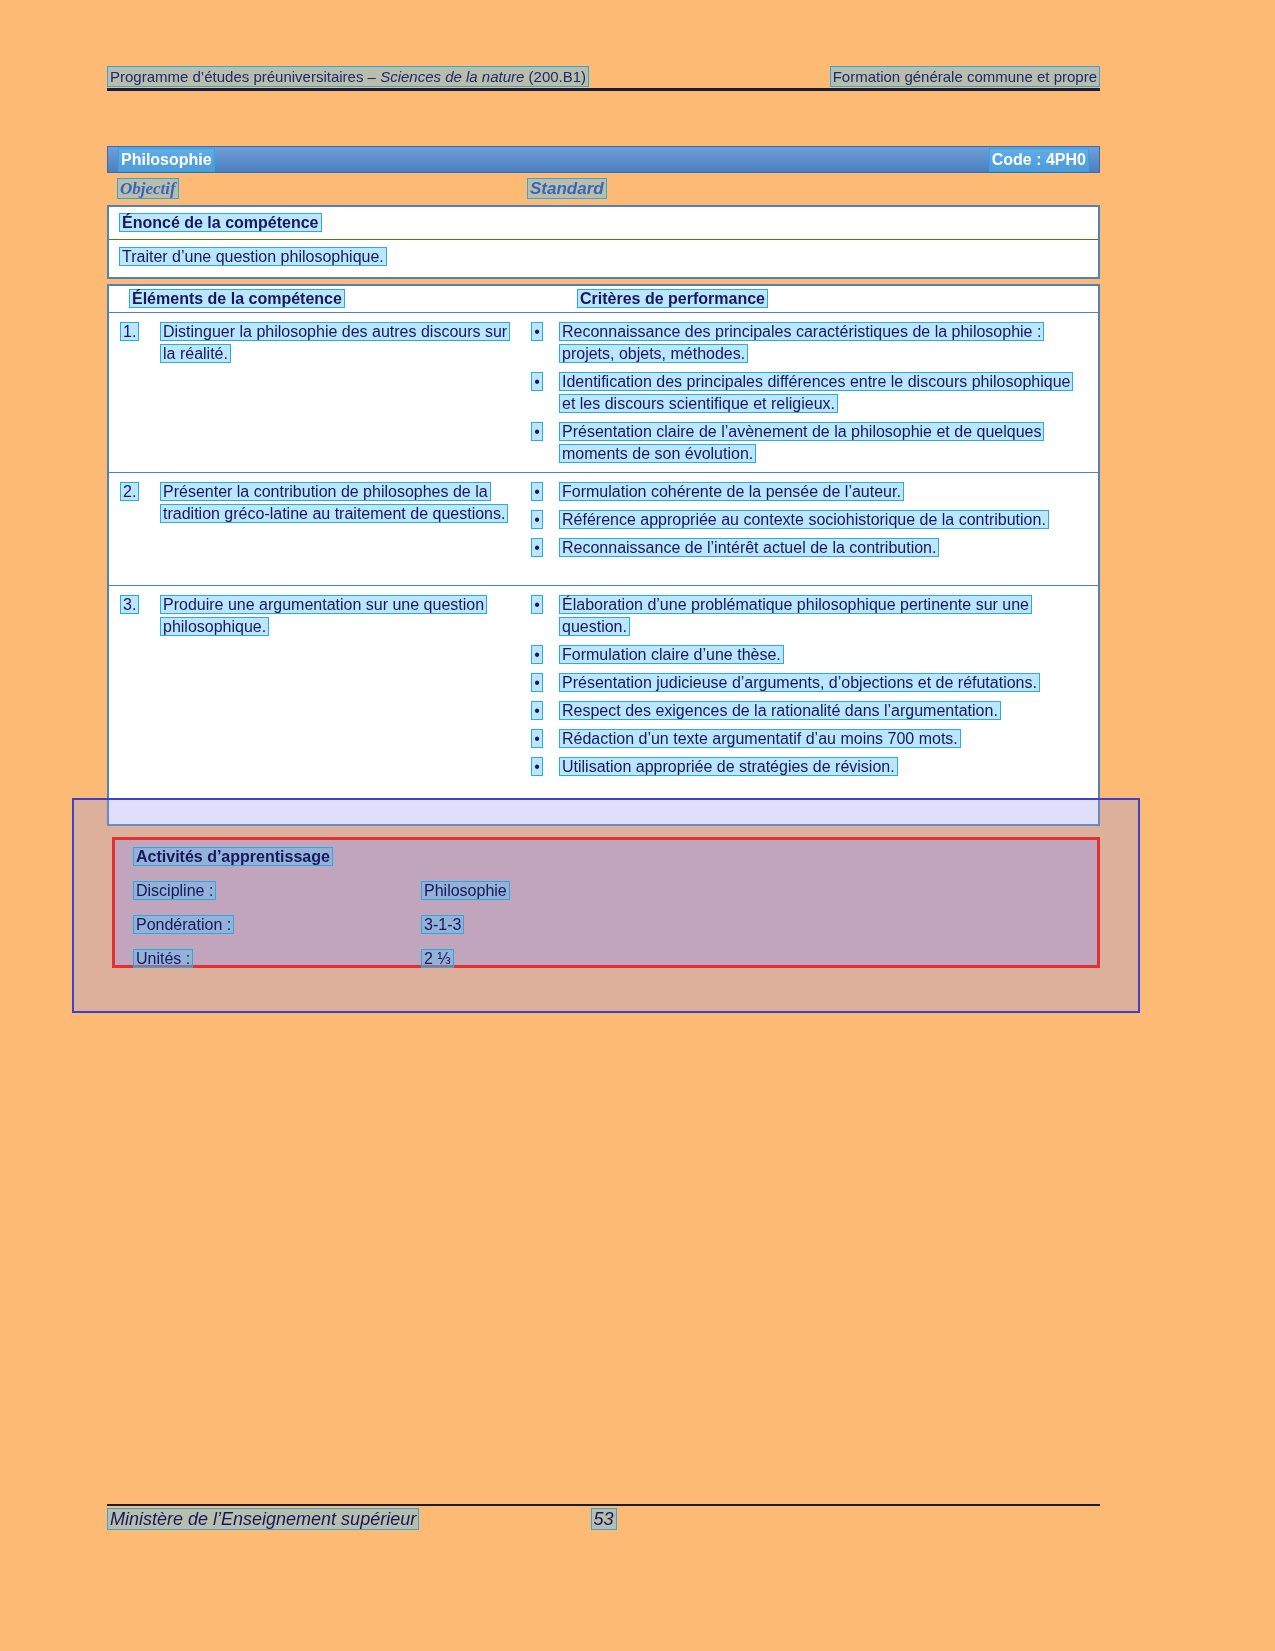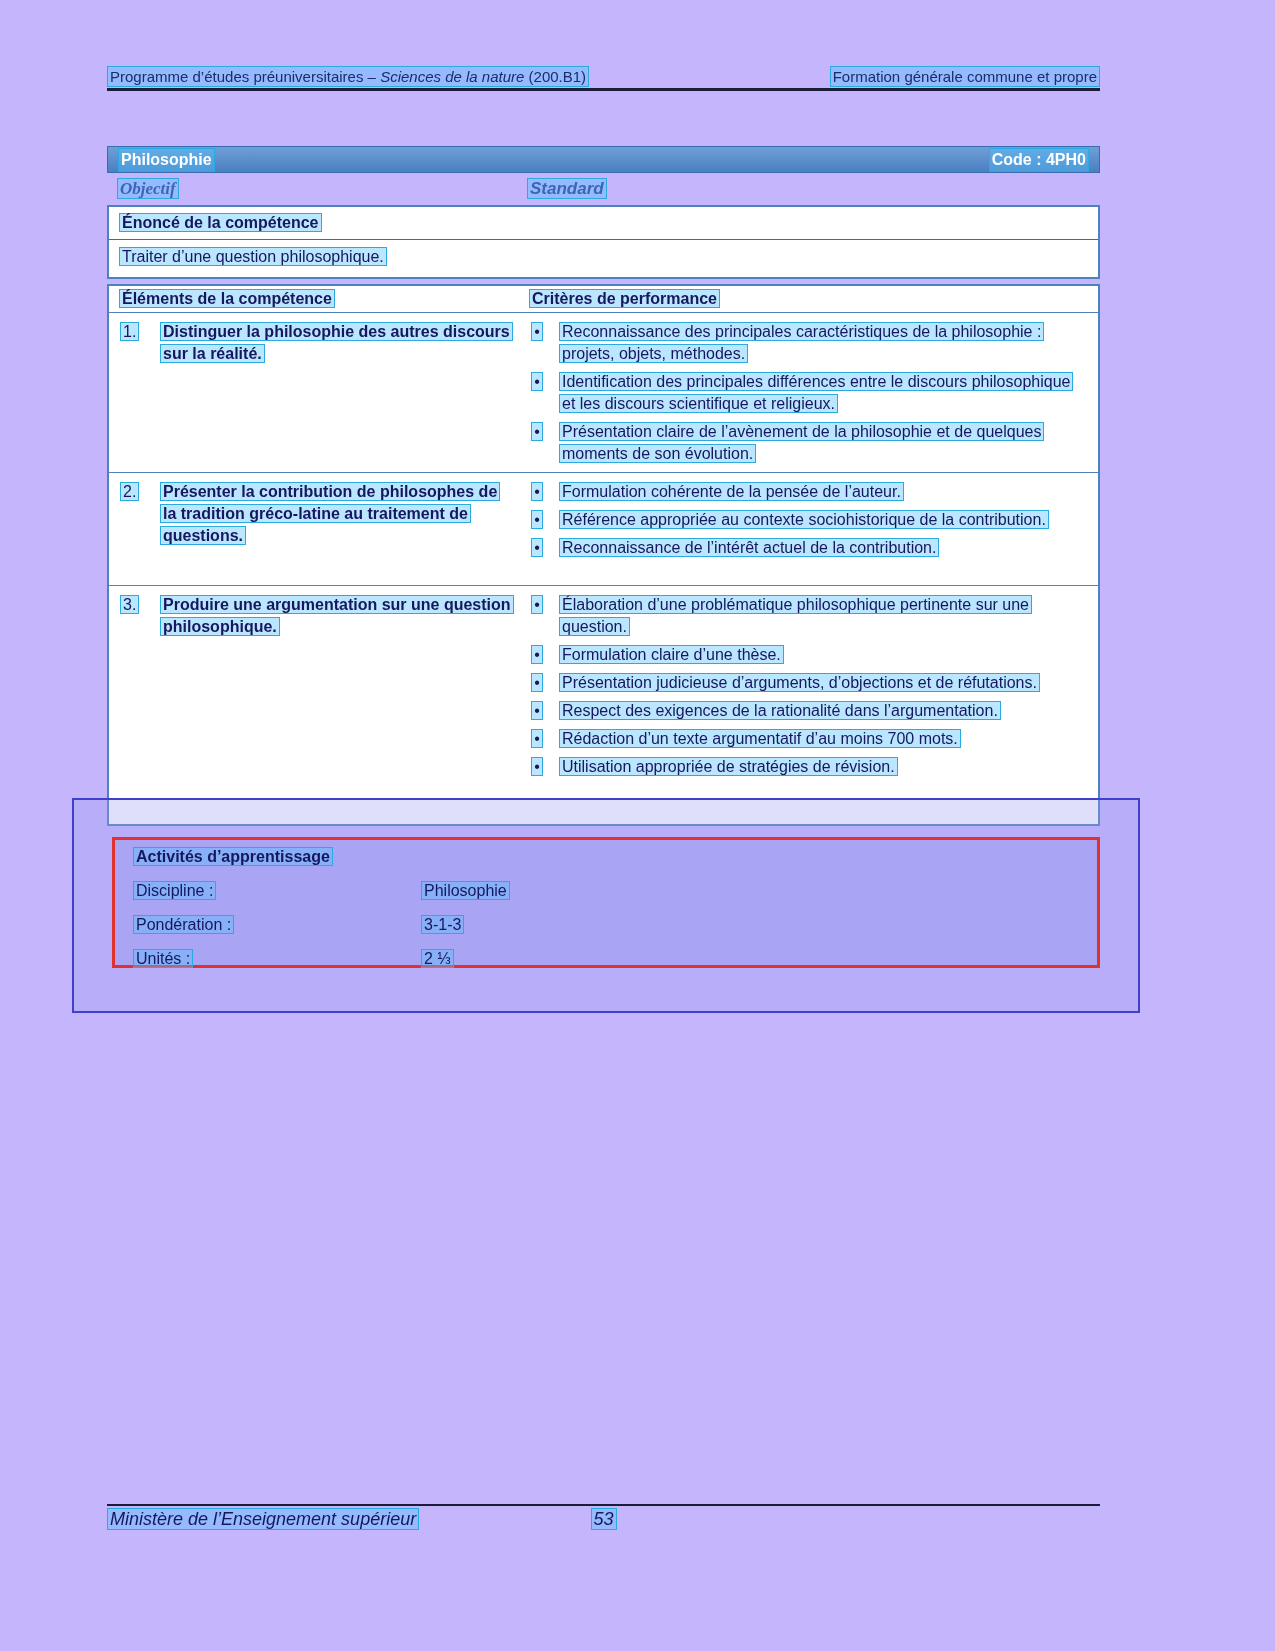--- a/index.html
+++ b/index.html
@@ -1,19 +1,19 @@
 <!DOCTYPE html>
 <html><head>
 <meta charset="utf-8">
 <style>
   * { margin:0; padding:0; box-sizing:border-box; }
   html,body { background:#ffffff; }
   .page {
     position:relative; width:1275px; height:1651px; margin:0 auto;
-    background:#c4b5fd; overflow:hidden;
+    background:#fdba74; overflow:hidden;
     font-family:"Liberation Sans", sans-serif;
     color:#17175e; font-size:16px; line-height:22px;
   }
   
   .hl {
     background:rgba(82,196,255,0.40);
     border:1px solid #2aaae0;
     padding:0 2px;
     box-decoration-break:clone; -webkit-box-decoration-break:clone;
   }
@@ -38,27 +38,27 @@
     position:absolute; left:107px; top:205px; width:993px;
     border:2px solid #4f81bd; background:#ffffff;
   }
   .enonce-header { padding:5px 10px; border-bottom:1px solid #4d7c0f; font-weight:bold; }
   .enonce-body { padding:6px 10px 9px 10px; }
   .elements-table {
     position:absolute; left:107px; top:284px; width:993px;
     border:2px solid #4f81bd; background:#ffffff;
   }
   .el-header { display:grid; grid-template-columns:416px 1fr; padding:2px 0; font-weight:bold; }
-  .eh-left { padding-left:10px; }
-  .eh-right { padding-left:4px; }
+  .eh-left { padding-left:20px; }
+  .eh-right { padding-left:4px;margin-left:48px; }
   .el-row { display:grid; grid-template-columns:416px 1fr; border-top:1px solid #4f81bd; }
   .row-1 { height:160px; } .row-2 { height:113px; } .row-3 { height:239px; }
   .el-left { padding:8px 10px 0 11px; display:flex; align-items:flex-start; }
   .numcol { flex:none; width:40px; }
-  .el-text { flex:1; max-width:352px;font-weight:bold; }
+  .el-text { flex:1; max-width:352px; }
   .el-right { padding:8px 20px 0 4px; }
   .crit { display:flex; align-items:flex-start; margin-bottom:6px; }
   .crit:last-child { margin-bottom:0; }
   .crit .b { flex:none; width:16px; margin-right:14px; text-align:center; }
   .crit .t { max-width:520px; }
   
   .activities-overlay {
     position:absolute; left:72px; top:798px; width:1068px; height:215px;
     background:rgba(155,155,240,0.32); border:2px solid #4040cc; z-index:5;
   }

